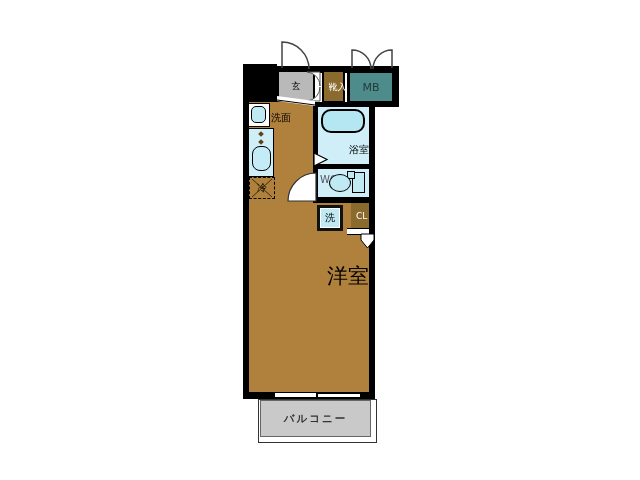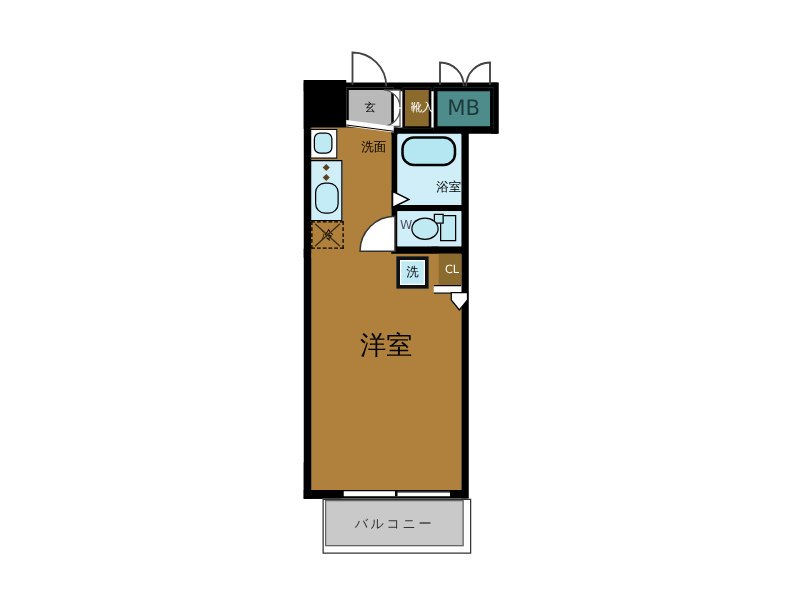--- a/index.html
+++ b/index.html
@@ -43,27 +43,27 @@
 
   <div class="abs gray center" style="left:277px;top:70px;width:38px;height:33px;border:2px solid #000;">
     <span class="lbl" style="font-size:9px;">玄</span>
   </div>
 
   <div class="abs darkbrown center" style="left:322px;top:70px;width:23px;height:33px;border:2px solid #000;">
     <span class="vtext lbl" style="color:#fff;font-size:9px;line-height:10px;width:10px;">靴入</span>
   </div>
 
   <div class="abs teal center" style="left:347px;top:70px;width:48px;height:34px;border:3px solid #000;">
-    <span class="lbl" style="font-size:17px;color:#1e3a3a;">MB</span>
+    <span class="lbl" style="font-size:11px;color:#1e3a3a;">MB</span>
   </div>
 
   <div class="abs brown" style="left:249px;top:102px;width:64px;height:104px;"></div>
 
   <div class="abs brown" style="left:249px;top:203px;width:120px;height:189px;"></div>
-  <div class="abs" style="left:249px;top:263px;width:120px;text-align:center;font-size:21px;line-height:26px;color:#000;">
+  <div class="abs" style="left:249px;top:263px;width:120px;text-align:right;font-size:21px;line-height:26px;color:#000;">
     <div>洋室</div>
   </div>
 
   <div class="abs darkbrown center" style="left:351px;top:203px;width:18px;height:26px;">
     <span class="vtext lbl" style="color:#fff;font-size:9px;line-height:10px;width:8px;">CL</span>
   </div>
 
   <div class="abs" style="left:347px;top:228px;width:22px;height:7px;background:#fff;border-top:1px solid #000;border-bottom:1px solid #000;"></div>
 
   <div class="abs lblue" style="left:318px;top:107px;width:51px;height:57px;"></div>
@@ -80,33 +80,33 @@
   <div class="abs fixture" style="left:347px;top:171px;width:8px;height:8px;border-width:1.5px;"></div>
   <div class="abs fixture" style="left:329px;top:174px;width:22px;height:18px;border-radius:50%;border-width:1.5px;"></div>
 
   <div class="abs center" style="left:317px;top:205px;width:26px;height:26px;background:#bfeaf4;border:3px solid #111;box-shadow:inset 0 0 0 1px #fff;">
     <span class="lbl" style="font-size:10px;">洗</span>
   </div>
 
   <div class="abs" style="left:248px;top:103px;width:22px;height:24px;background:#fff;border:1px solid #000;"></div>
   <div class="abs fixture" style="left:251px;top:106px;width:15px;height:17px;border-radius:5px;border-width:1.5px;"></div>
   <div class="abs" style="left:271px;top:106px;">
-    <span class="lbl" style="font-size:10px;padding-left:18px;">洗面</span>
+    <span class="lbl" style="font-size:10px;">洗面</span>
   </div>
 
   <div class="abs lblue" style="left:248px;top:128px;width:26px;height:49px;border:1px solid #000;"></div>
   <div class="abs" style="left:259px;top:132px;width:4px;height:4px;background:#5b431f;transform:rotate(45deg);"></div>
   <div class="abs" style="left:259px;top:140px;width:4px;height:4px;background:#5b431f;transform:rotate(45deg);"></div>
   <div class="abs fixture" style="left:252px;top:146px;width:19px;height:25px;border-radius:8px;border-width:1.5px;background:#c4ecf6;"></div>
 
   <div class="abs brown center" style="left:249px;top:177px;width:26px;height:22px;border:1.5px dashed #000;">
     <span class="lbl" style="font-size:10px;">冷</span>
   </div>
 
-  <div class="abs" style="left:258px;top:399px;width:119px;height:44px;background:#fff;border:1px solid #333;">
+  <div class="abs" style="left:258px;top:399px;width:119px;height:44px;background:#fff;border:1px solid #333;font-weight:bold;">
     <div class="abs center" style="left:1px;top:0;right:5px;bottom:5px;background:#c9c9c9;border:1px solid #666;">
       <span class="lbl" style="font-size:10.5px;color:#333;letter-spacing:2px;">バルコニー</span>
     </div>
   </div>
 
   <div class="abs" style="left:275px;top:393px;width:85px;height:4px;background:#fff;"></div>
   <div class="abs" style="left:316px;top:392.5px;width:44px;height:1.5px;background:#000;"></div>
   <div class="abs" style="left:316px;top:393px;width:1.5px;height:4px;background:#000;"></div>
 
   <svg class="overlay" width="640" height="480" viewBox="0 0 640 480">

